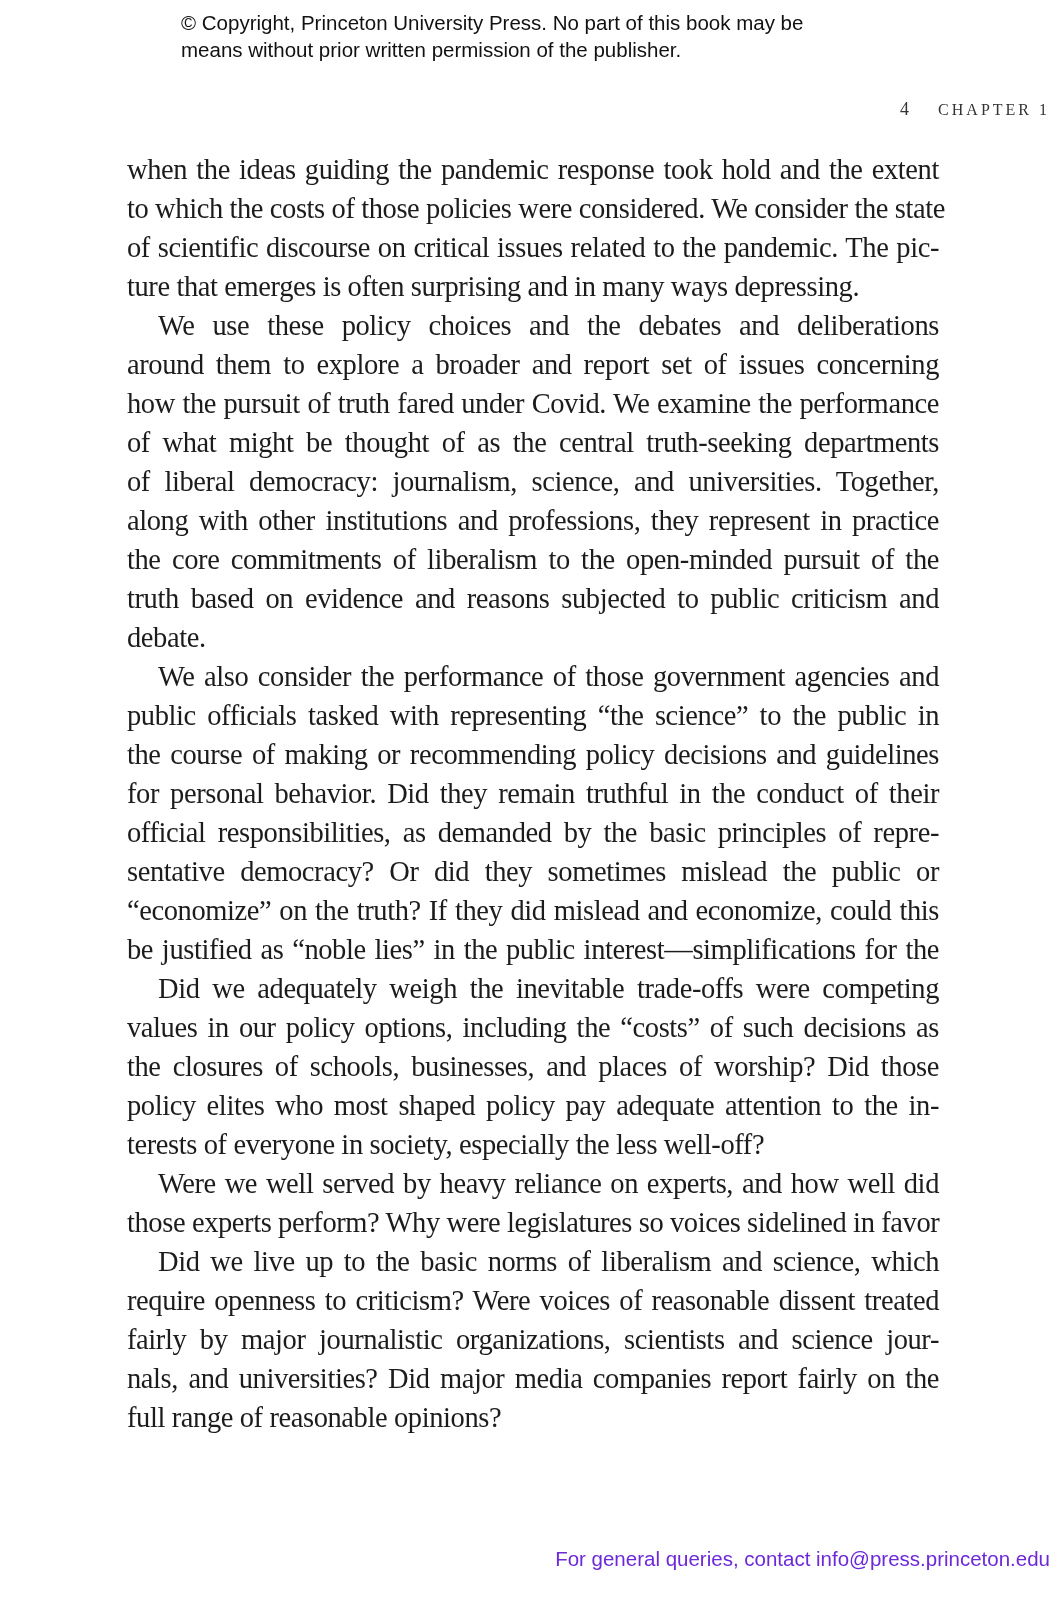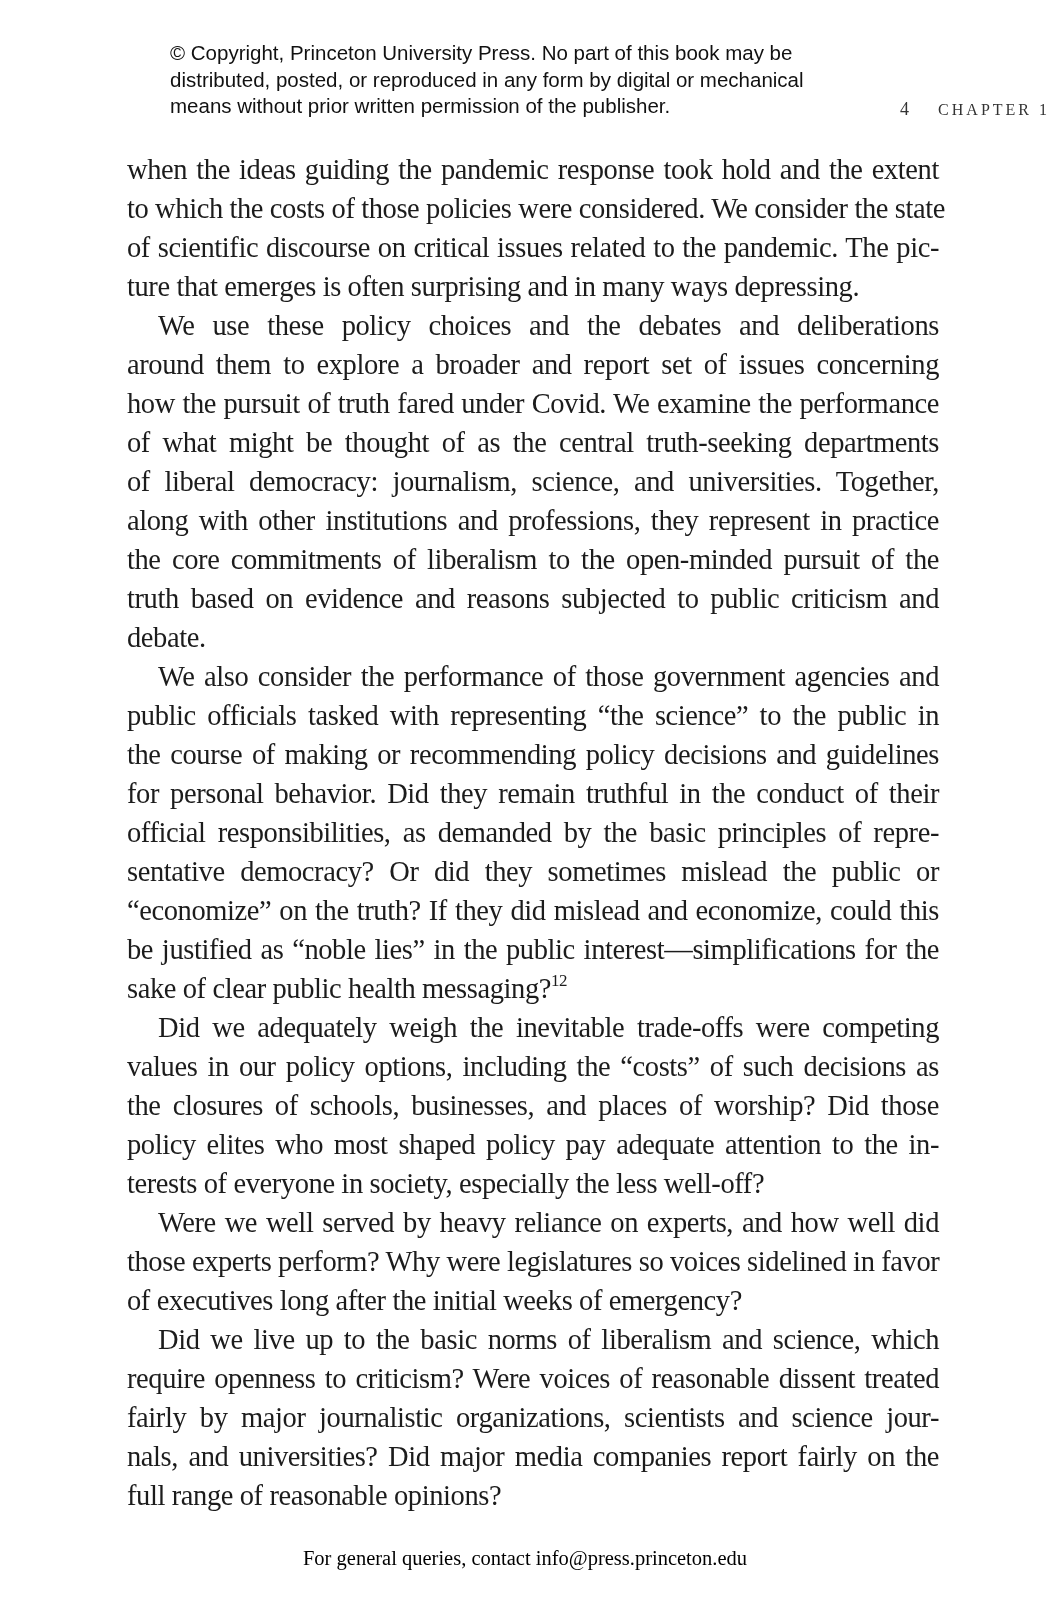--- a/index.html
+++ b/index.html
@@ -9,28 +9,27 @@
     }
     body {
       width: 1050px;
       height: 1600px;
       position: relative;
       overflow: hidden;
       color: #1a1a1a;
     }
     .copyright {
       position: absolute;
-      left: 170px;
+      left: 181px;
       top: 10px;
       width: 720px;
       font-family: "Liberation Sans", sans-serif;
       font-size: 20.5px;
       line-height: 26.5px;
       color: #111111;
-      margin-top: 30px;
     }
     .copyright .cline {
       display: block;
       white-space: nowrap;
     }
     .running-head {
       position: absolute;
       top: 99px;
       left: 0;
       width: 1050px;
@@ -76,32 +75,31 @@
     sup.fn {
       font-size: 17px;
       vertical-align: 12px;
       line-height: 0;
     }
     .footer {
       position: absolute;
       top: 1547px;
       left: 0;
       width: 1050px;
-      text-align: center;
-      font-family: Liberation Serif, serif;
+      text-align: right;
+      font-family: Liberation Sans, sans-serif;
       font-size: 20.5px;
-      color: #000000;
+      color: #6d28d9;
     }
   </style>
 </head>
 <body>
 
 <div class="copyright">
   <span class="cline">© Copyright, Princeton University Press. No part of this book may be</span>
-  <span class="cline">distributed, posted, or reproduced in any form by digital or mechanical</span>
   <span class="cline">means without prior written permission of the publisher.</span>
 </div>
 
 <div class="running-head">
   <span class="page-num">4</span>
   <span>CHAPTER 1</span>
 </div>
 
 <div class="body-text">
 
@@ -126,35 +124,33 @@
 
   <p class="para">
     <span class="line indent">We also consider the performance of those government agencies and</span>
     <span class="line">public officials tasked with representing “the science” to the public in</span>
     <span class="line">the course of making or recommending policy decisions and guidelines</span>
     <span class="line">for personal behavior. Did they remain truthful in the conduct of their</span>
     <span class="line">official responsibilities, as demanded by the basic principles of repre-</span>
     <span class="line">sentative democracy? Or did they sometimes mislead the public or</span>
     <span class="line">“economize” on the truth? If they did mislead and economize, could this</span>
     <span class="line">be justified as “noble lies” in the public interest—simplifications for the</span>
-    <span class="line last"><span>sake of clear public health messaging?</span><sup class="fn">12</sup></span>
   </p>
 
   <p class="para">
     <span class="line indent">Did we adequately weigh the inevitable trade-offs were competing</span>
     <span class="line">values in our policy options, including the “costs” of such decisions as</span>
     <span class="line">the closures of schools, businesses, and places of worship? Did those</span>
     <span class="line">policy elites who most shaped policy pay adequate attention to the in-</span>
     <span class="line last">terests of everyone in society, especially the less well-off?</span>
   </p>
 
   <p class="para">
     <span class="line indent">Were we well served by heavy reliance on experts, and how well did</span>
     <span class="line">those experts perform? Why were legislatures so voices sidelined in favor</span>
-    <span class="line last">of executives long after the initial weeks of emergency?</span>
   </p>
 
   <p class="para">
     <span class="line indent">Did we live up to the basic norms of liberalism and science, which</span>
     <span class="line">require openness to criticism? Were voices of reasonable dissent treated</span>
     <span class="line">fairly by major journalistic organizations, scientists and science jour-</span>
     <span class="line">nals, and universities? Did major media companies report fairly on the</span>
     <span class="line last">full range of reasonable opinions?</span>
   </p>
 </div>

